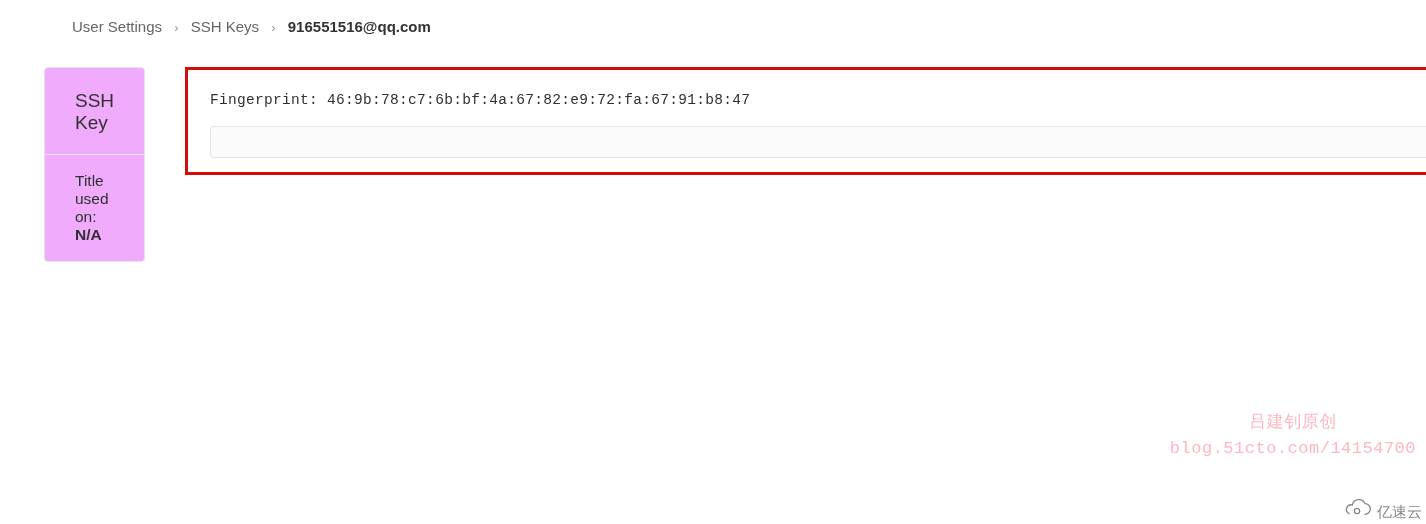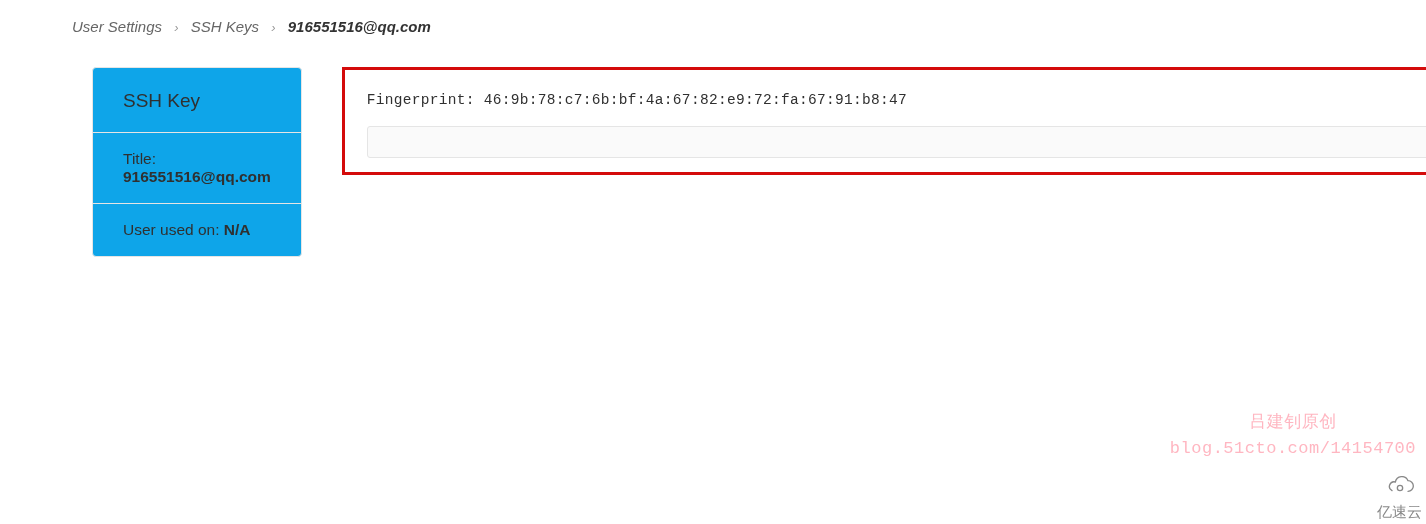--- a/index.html
+++ b/index.html
@@ -9,21 +9,20 @@
       color: #303030;
       background: #fff;
       width: 1426px;
       height: 524px;
       position: relative;
     }
     .breadcrumb {
       padding: 18px 0 0 72px;
       font-size: 15px;
       color: #666;
-      font-style: italic;
     }
     .breadcrumb a {
       color: #666;
       text-decoration: none;
     }
     .breadcrumb .sep {
       margin: 0 8px;
       color: #999;
       font-size: 13px;
     }
@@ -33,22 +32,21 @@
     }
     .content {
       display: flex;
       padding: 32px 0 0 44px;
       align-items: flex-start;
     }
     .card {
       width: 373px;
       border: 1px solid #e5e5e5;
       border-radius: 4px;
-      background: #0ea5e9;
-      margin-left: 48px;
+      background: #f0abfc;
     }
     .card-header {
       padding: 22px 30px 20px 30px;
       font-size: 19px;
       color: #303030;
       border-bottom: 1px solid #e5e5e5;
     }
     .card-row {
       padding: 17px 30px;
       font-size: 15.5px;
@@ -112,46 +110,42 @@
       letter-spacing: 0.5px;
       white-space: pre;
     }
     .watermark2 {
       position: absolute;
       right: 4px;
       bottom: 2px;
       font-size: 15px;
       color: #888;
       display: flex;
-      align-items: center;
+      align-items: flex-end;
       gap: 4px;
-      flex-direction: column;
     }
     .watermark2 svg { width: 32px; height: 20px; }
     .key-spacer { display: inline-block; width: 3000px; height: 1px; }
   </style>
 </head>
 <body>
 
 <div class="breadcrumb">
   <a href="#">User Settings</a>
   <span class="sep">›</span>
   <a href="#">SSH Keys</a>
   <span class="sep">›</span>
   <span class="current">916551516@qq.com</span>
 </div>
 
 <div class="content">
   <div class="card">
     <div class="card-header">SSH Key</div>
     <div class="card-row">
-      <span>Title: </span><b>916551516@qq.com</b>
-    </div>
-    <div class="card-row">
-      <span>User used on: </span><b>N/A</b>
+      <span>Title used on: </span><b>N/A</b>
     </div>
   </div>
 
   <div class="right-col">
     <div class="highlight-box">
       <div class="fingerprint-line">
         <span>Fingerprint: </span><span>46:9b:78:c7:6b:bf:4a:67:82:e9:72:fa:67:91:b8:47</span>
       </div>
       <div class="key-box"><span class="key-spacer"></span></div>
     </div>

